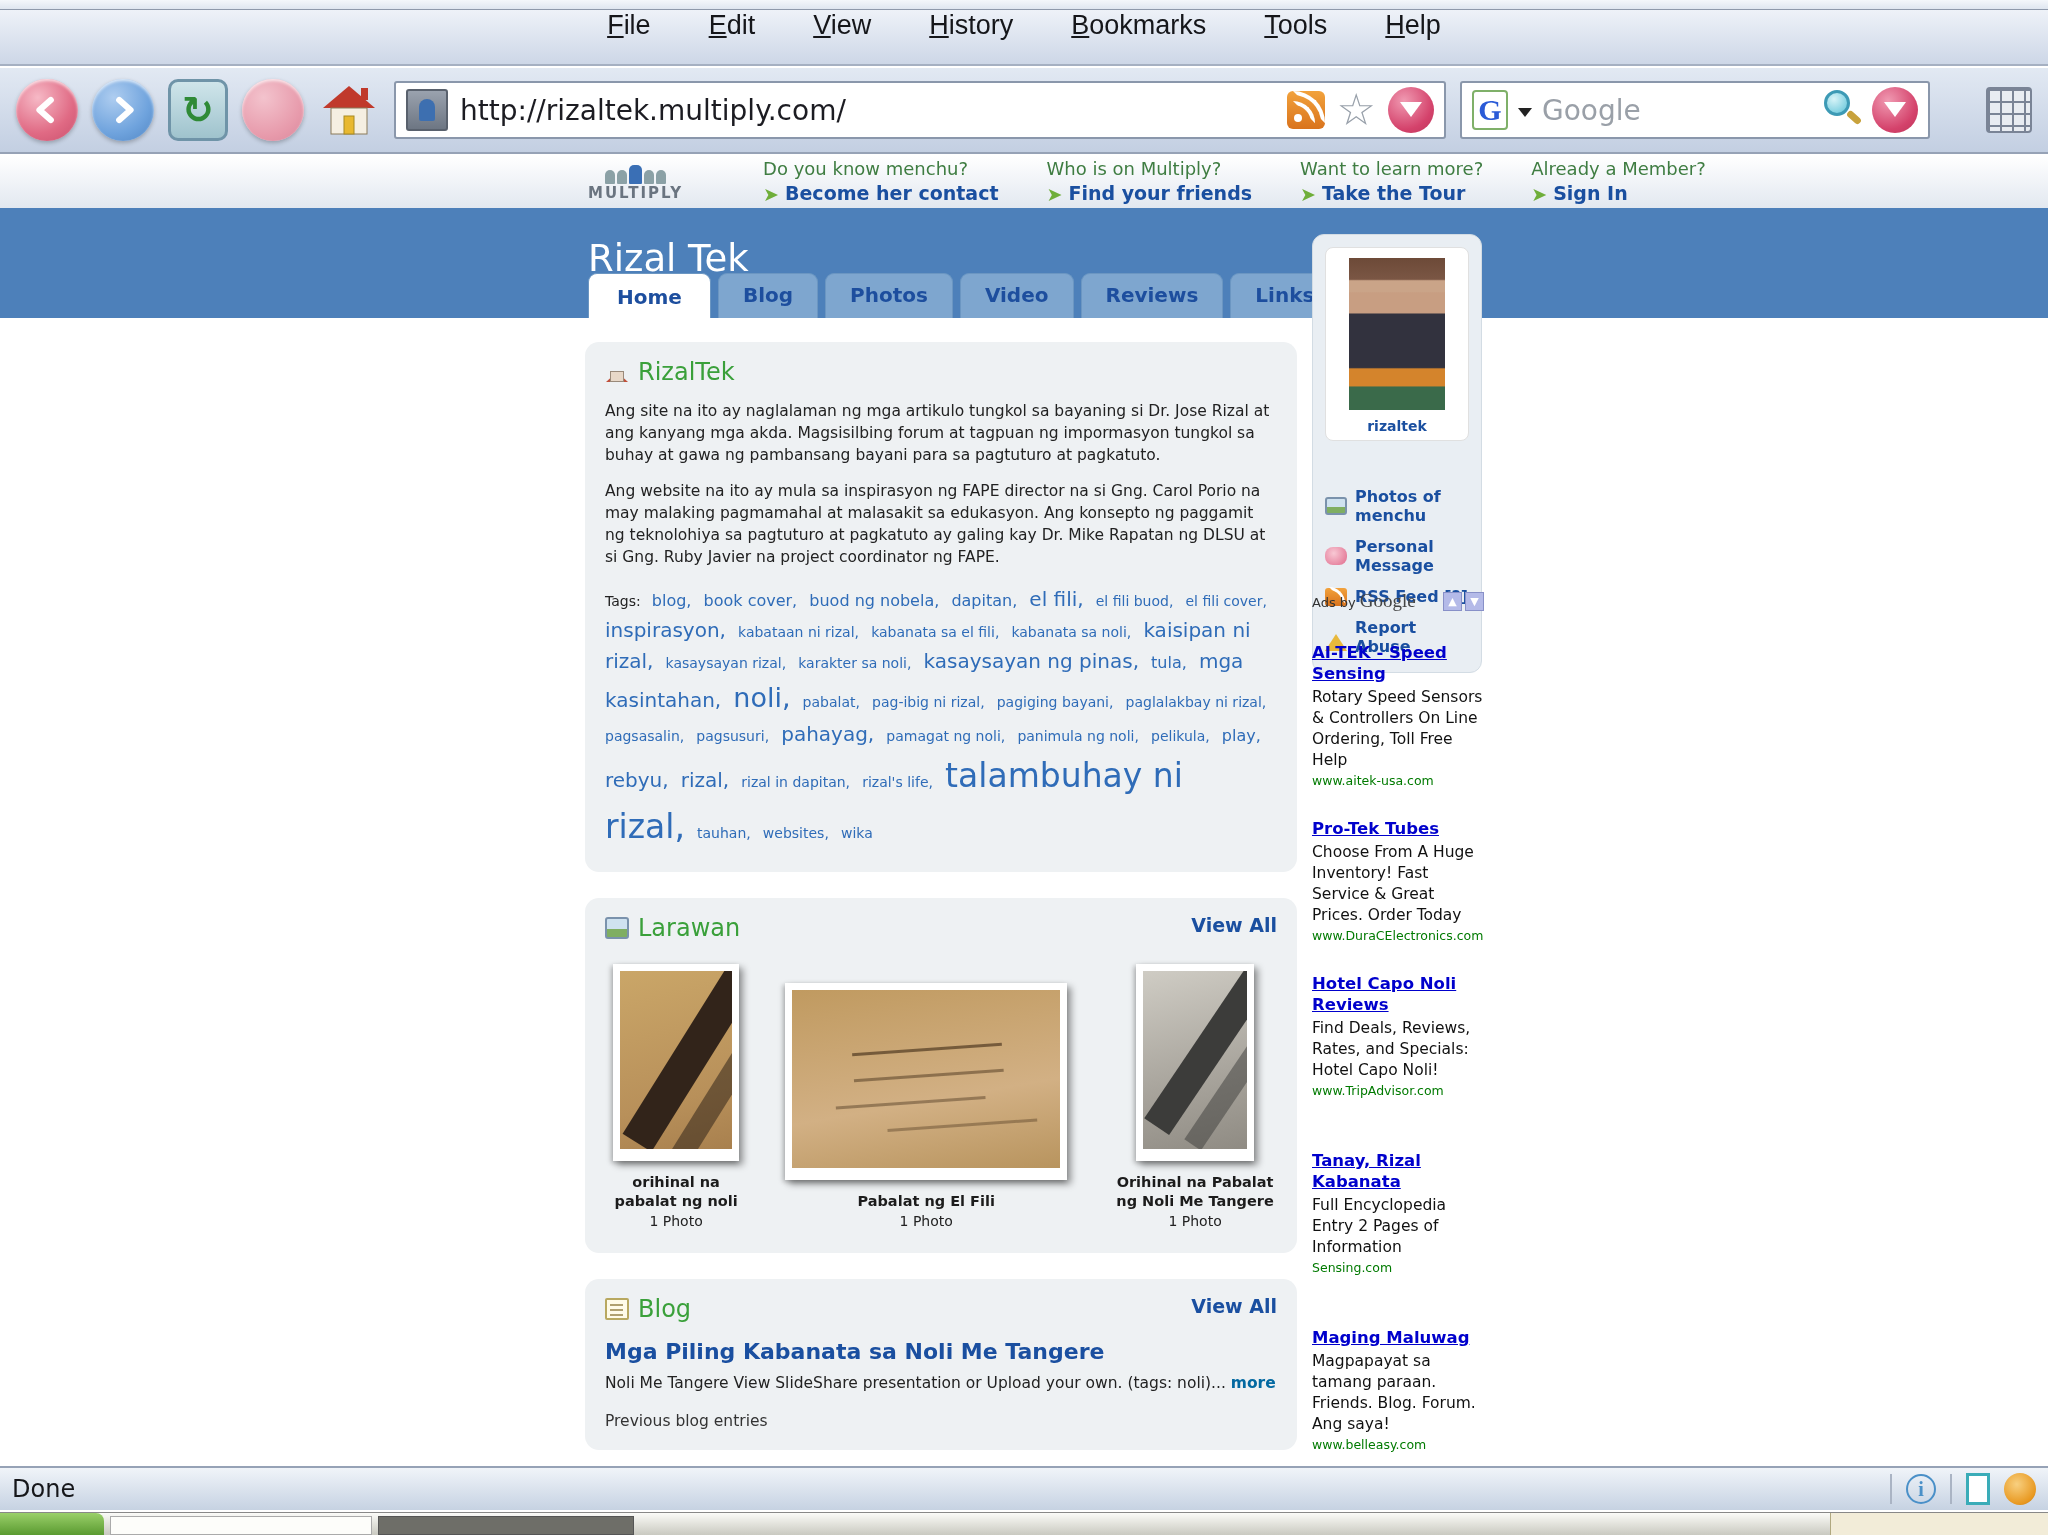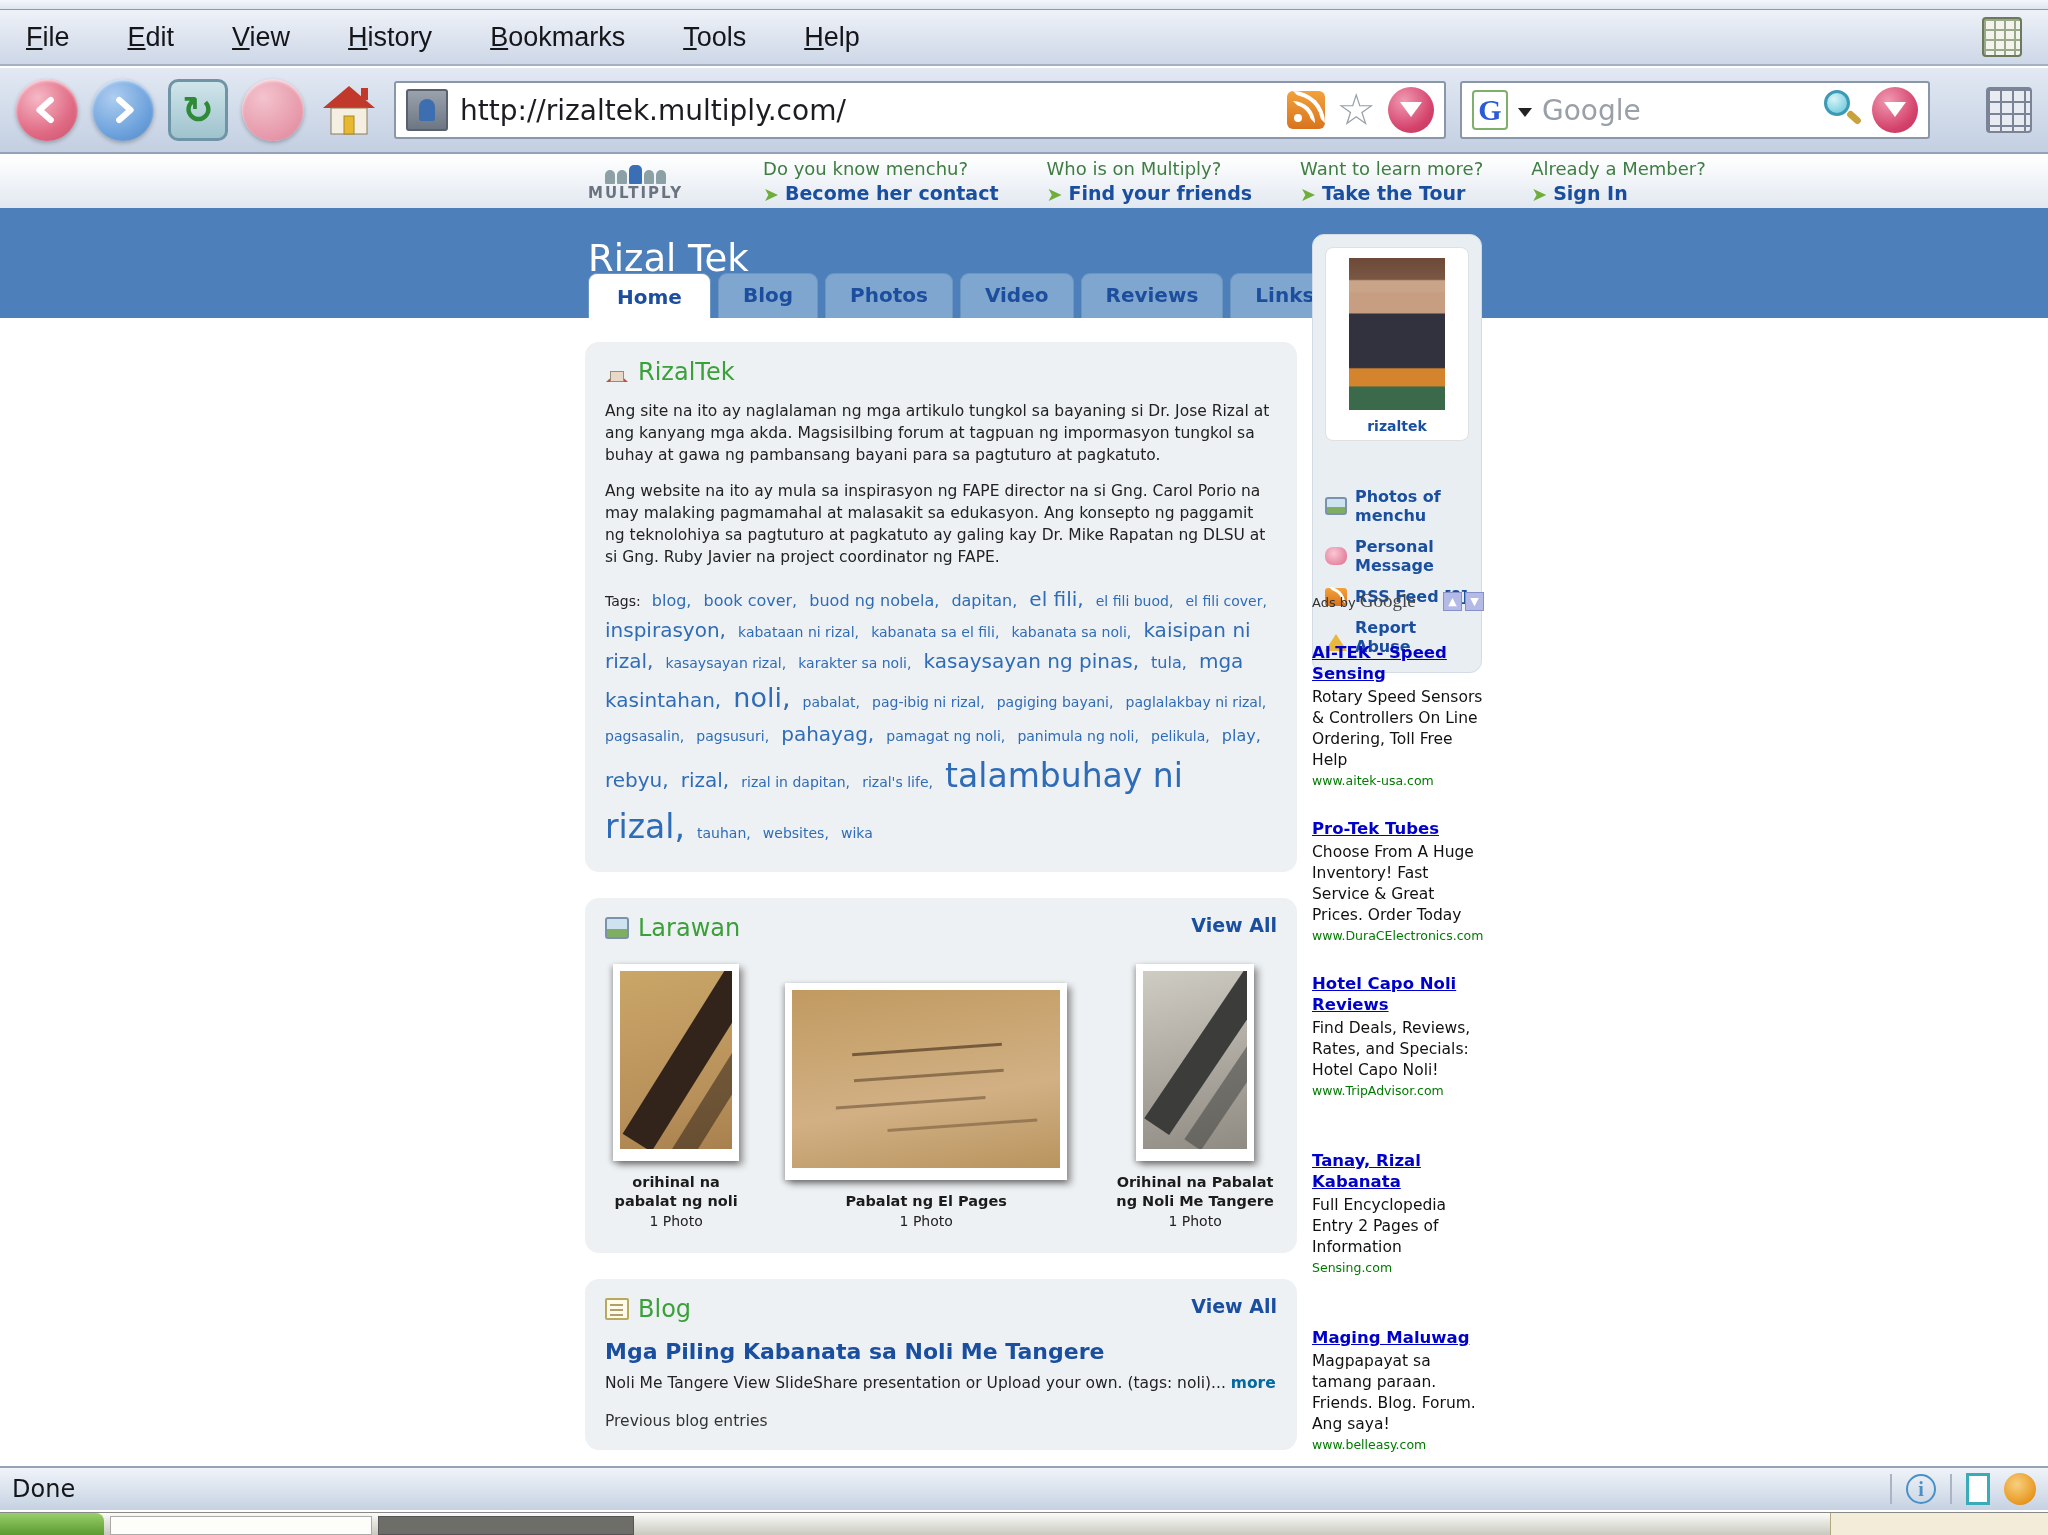--- a/index.html
+++ b/index.html
@@ -6,21 +6,21 @@
   *{box-sizing:border-box;}
   .screen{position:relative;width:2048px;height:1535px;overflow:hidden;
           font-family:"DejaVu Sans","Liberation Sans",sans-serif;background:#fff;}
 
   
   .window-top{position:absolute;top:0;left:0;right:0;height:10px;
               background:linear-gradient(#f4f7fb,#dfe6f0);border-bottom:1px solid #8e99ab;}
   .menubar{position:absolute;top:10px;left:0;right:0;height:56px;
            background:linear-gradient(#eef2f8,#cdd7e7);border-bottom:2px solid #a5b0c2;
            display:flex;align-items:center;gap:58px;padding:0 26px;
-           font-family:"Liberation Sans",sans-serif;font-size:27px;color:#15161a;}
+           font-family:"Liberation Sans",sans-serif;font-size:27px;color:#15161a;flex-direction:column;}
   .menu-item{cursor:default;}
   .menubar-right{margin-left:auto;display:flex;align-items:center;}
   .page-grid-icon{width:40px;height:40px;background:#f4f4ee;border:2px solid #6a7a5a;border-radius:4px;
       background-image:linear-gradient(#9aa88a 2px,transparent 2px),linear-gradient(90deg,#9aa88a 2px,transparent 2px);
       background-size:10px 10px;}
   .toolbar{position:absolute;top:68px;left:0;right:0;height:86px;
            background:linear-gradient(#e2e9f3,#c3cfe2);border-bottom:2px solid #96a2b6;
            display:flex;align-items:center;gap:14px;padding:0 16px;}
   .nav-btn{width:62px;height:62px;border-radius:50%;flex:0 0 auto;display:flex;align-items:center;justify-content:center;
            box-shadow:inset 0 2px 3px rgba(255,255,255,.7),0 2px 4px rgba(0,0,0,.25);}
@@ -351,21 +351,21 @@
                 <div class="polaroid p1">
                   <div class="img"></div>
                 </div>
                 <div class="photo-cap">orihinal na pabalat ng noli</div>
                 <div class="photo-count">1 Photo</div>
               </div>
               <div class="photo-cell">
                 <div class="polaroid p2">
                   <div class="img"></div>
                 </div>
-                <div class="photo-cap">Pabalat ng El Pages</div>
+                <div class="photo-cap">Pabalat ng El Fili</div>
                 <div class="photo-count">1 Photo</div>
               </div>
               <div class="photo-cell">
                 <div class="polaroid p3">
                   <div class="img"></div>
                 </div>
                 <div class="photo-cap">Orihinal na Pabalat ng Noli Me Tangere</div>
                 <div class="photo-count">1 Photo</div>
               </div>
             </div>

